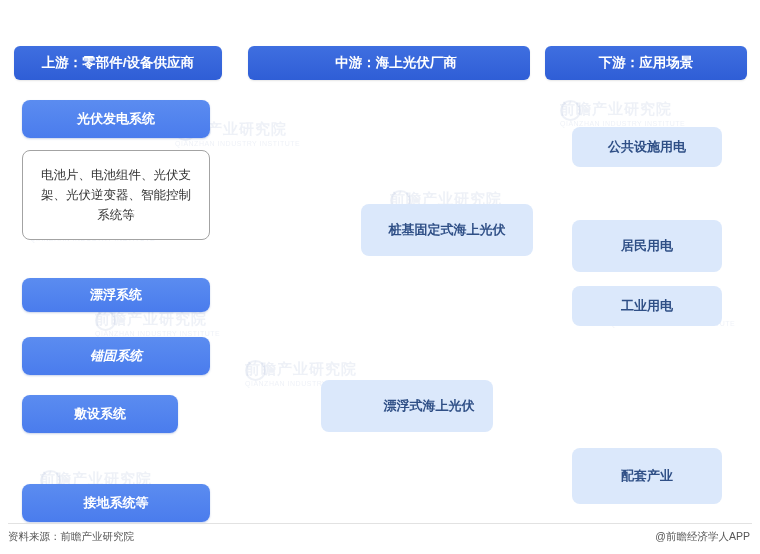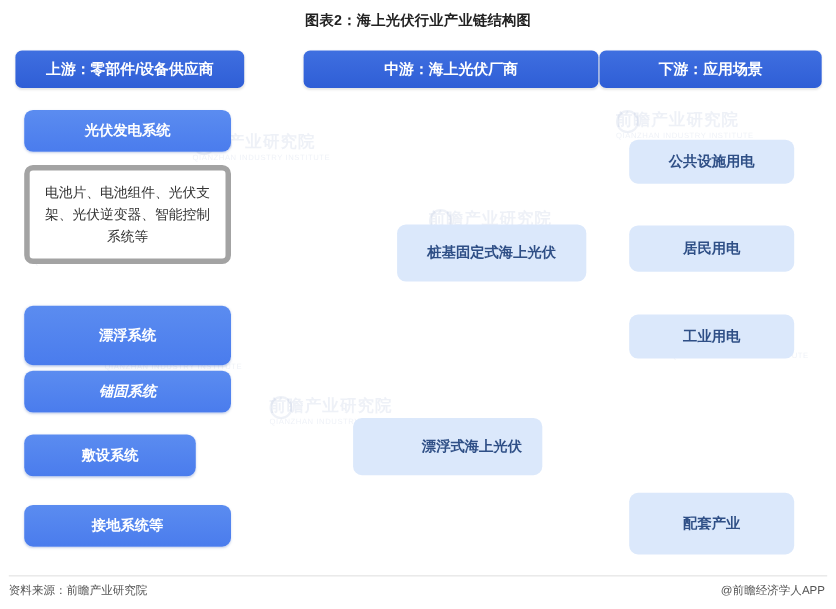--- a/index.html
+++ b/index.html
@@ -77,24 +77,25 @@
     justify-content: center;
     box-shadow: 0 1px 2px rgba(0,0,0,0.10);
   }
   .hdr-up {
     left: 14px;
     top: 0;
     width: 208px;
     background: linear-gradient(180deg, #3f6fe0 0%, #2f5ed6 100%);
   }
   .hdr-mid {
-    left: 276px;
+    left: 248px;
     top: 0;
     width: 268px;
     background: linear-gradient(180deg, #3f6fe0 0%, #2f5ed6 100%);
+    padding-left: 14px;
   }
   .hdr-down {
     left: 545px;
     top: 0;
     width: 202px;
     background: linear-gradient(180deg, #3f6fe0 0%, #2f5ed6 100%);
   }
   .box {
     position: absolute;
     border-radius: 8px;
@@ -111,21 +112,21 @@
     font-weight: bold;
     box-shadow: 0 1px 2px rgba(40,80,170,0.25);
   }
   .box-light {
     background: #dbe8fb;
     color: #2f4f86;
     font-weight: bold;
   }
   .box-outline {
     background: #ffffff;
-    border: 5px solid #a3a3a3;
+    border: 1px solid #a3a3a3;
     color: #333333;
     font-size: 12.5px;
     font-weight: normal;
     line-height: 20px;
     padding: 6px 14px;
     text-align: center;
   }
   .footer-left {
     position: absolute;
     left: 8px;
@@ -147,21 +148,20 @@
     bottom: 30px;
     height: 1px;
     background: #e2e2e2;
   }
 </style>
 </head>
 <body>
 
 <div class="page">
 
-  <div class="title">图表2：海上光伏行业产业链结构图</div>
 
   <div class="wm" style="left:175px; top:120px;">
     <span class="wm-circle"></span>
     <span>前瞻产业研究院</span>
     <span class="sub">QIANZHAN INDUSTRY INSTITUTE</span>
   </div>
   <div class="wm" style="left:560px; top:100px;">
     <span class="wm-circle"></span>
     <span>前瞻产业研究院</span>
     <span class="sub">QIANZHAN INDUSTRY INSTITUTE</span>
@@ -200,35 +200,35 @@
   <div class="columns">
 
     <div class="col-header hdr-up">上游：零部件/设备供应商</div>
     <div class="col-header hdr-mid">中游：海上光伏厂商</div>
     <div class="col-header hdr-down">下游：应用场景</div>
 
     <div class="box box-blue" style="left:22px; top:54px; width:188px; height:38px;">光伏发电系统</div>
 
     <div class="box box-outline" style="left:22px; top:104px; width:188px; height:90px;">电池片、电池组件、光伏支架、光伏逆变器、智能控制系统等</div>
 
-    <div class="box box-blue" style="left:22px; top:232px; width:188px; height:54px;">漂浮系统</div>
+    <div class="box box-blue" style="left:22px; top:232px; width:188px; height:34px;">漂浮系统</div>
 
     <div class="box box-blue" style="left:22px; top:291px; width:188px; height:38px;font-style:italic;">锚固系统</div>
 
     <div class="box box-blue" style="left:22px; top:349px; width:156px; height:38px;">敷设系统</div>
 
-    <div class="box box-blue" style="left:22px; top:413px; width:188px; height:38px;">接地系统等</div>
+    <div class="box box-blue" style="left:22px; top:438px; width:188px; height:38px;">接地系统等</div>
 
     <div class="box box-light" style="left:321px; top:158px; width:172px; height:52px;margin-left:40px;">桩基固定式海上光伏</div>
 
     <div class="box box-light" style="left:321px; top:334px; width:172px; height:52px;padding-left:44px;">漂浮式海上光伏</div>
 
     <div class="box box-light" style="left:572px; top:81px; width:150px; height:40px;">公共设施用电</div>
 
-    <div class="box box-light" style="left:572px; top:159px; width:150px; height:42px;">居民用电</div>
+    <div class="box box-light" style="left:572px; top:174px; width:150px; height:52px;">居民用电</div>
 
     <div class="box box-light" style="left:572px; top:240px; width:150px; height:40px;">工业用电</div>
 
 
     <div class="box box-light" style="left:572px; top:402px; width:150px; height:56px;">配套产业</div>
 
   </div>
 
   <div class="sep"></div>
   <div class="footer-left">资料来源：前瞻产业研究院</div>

